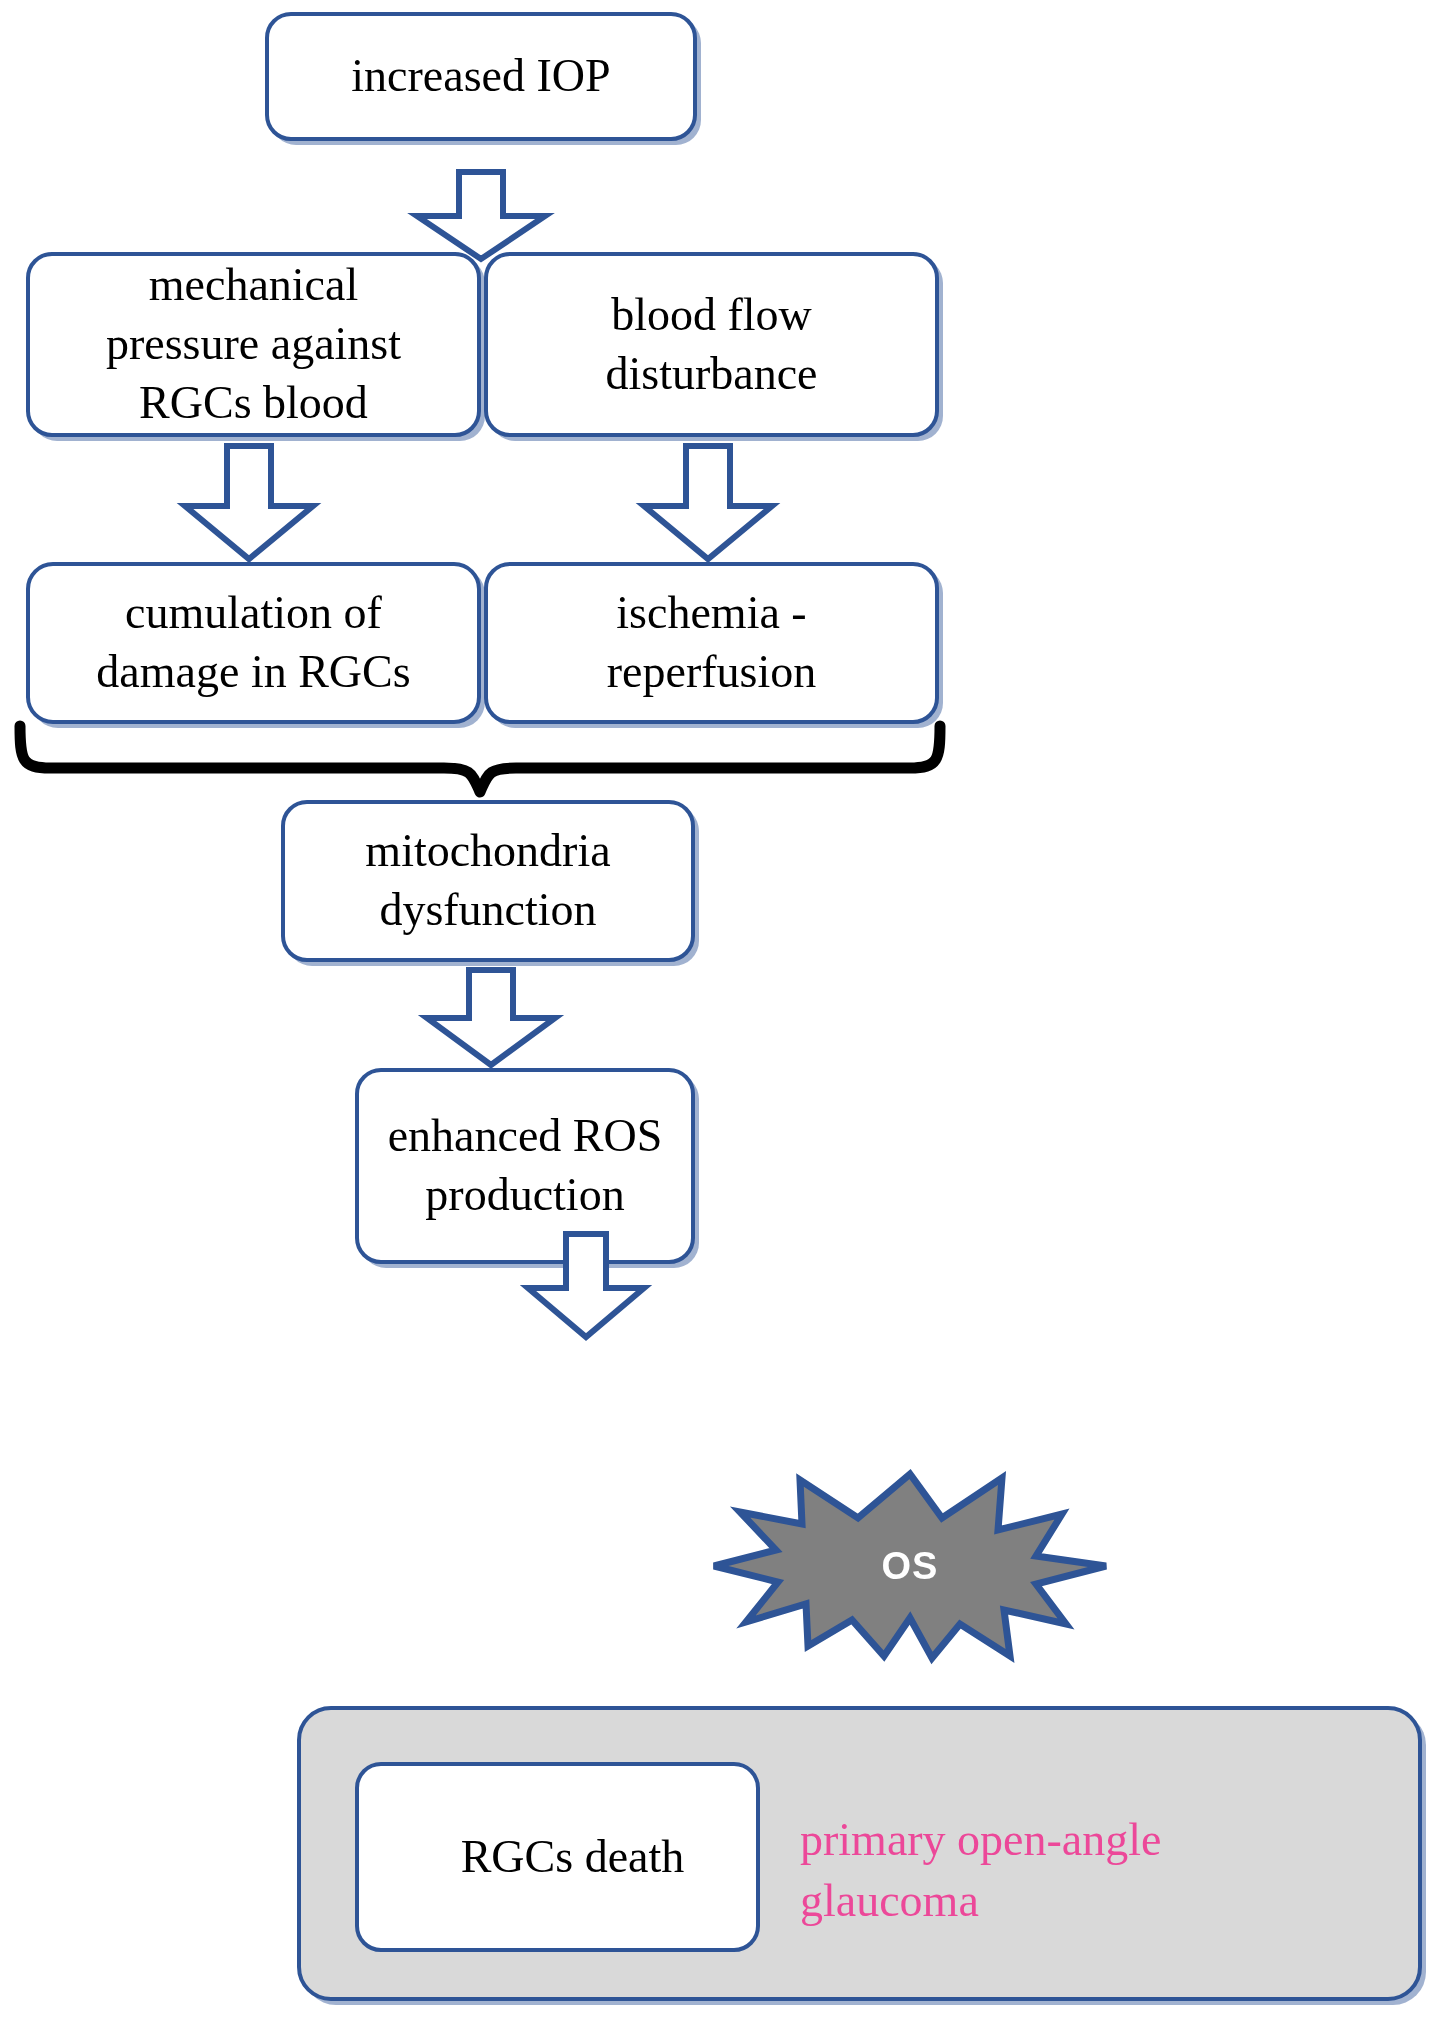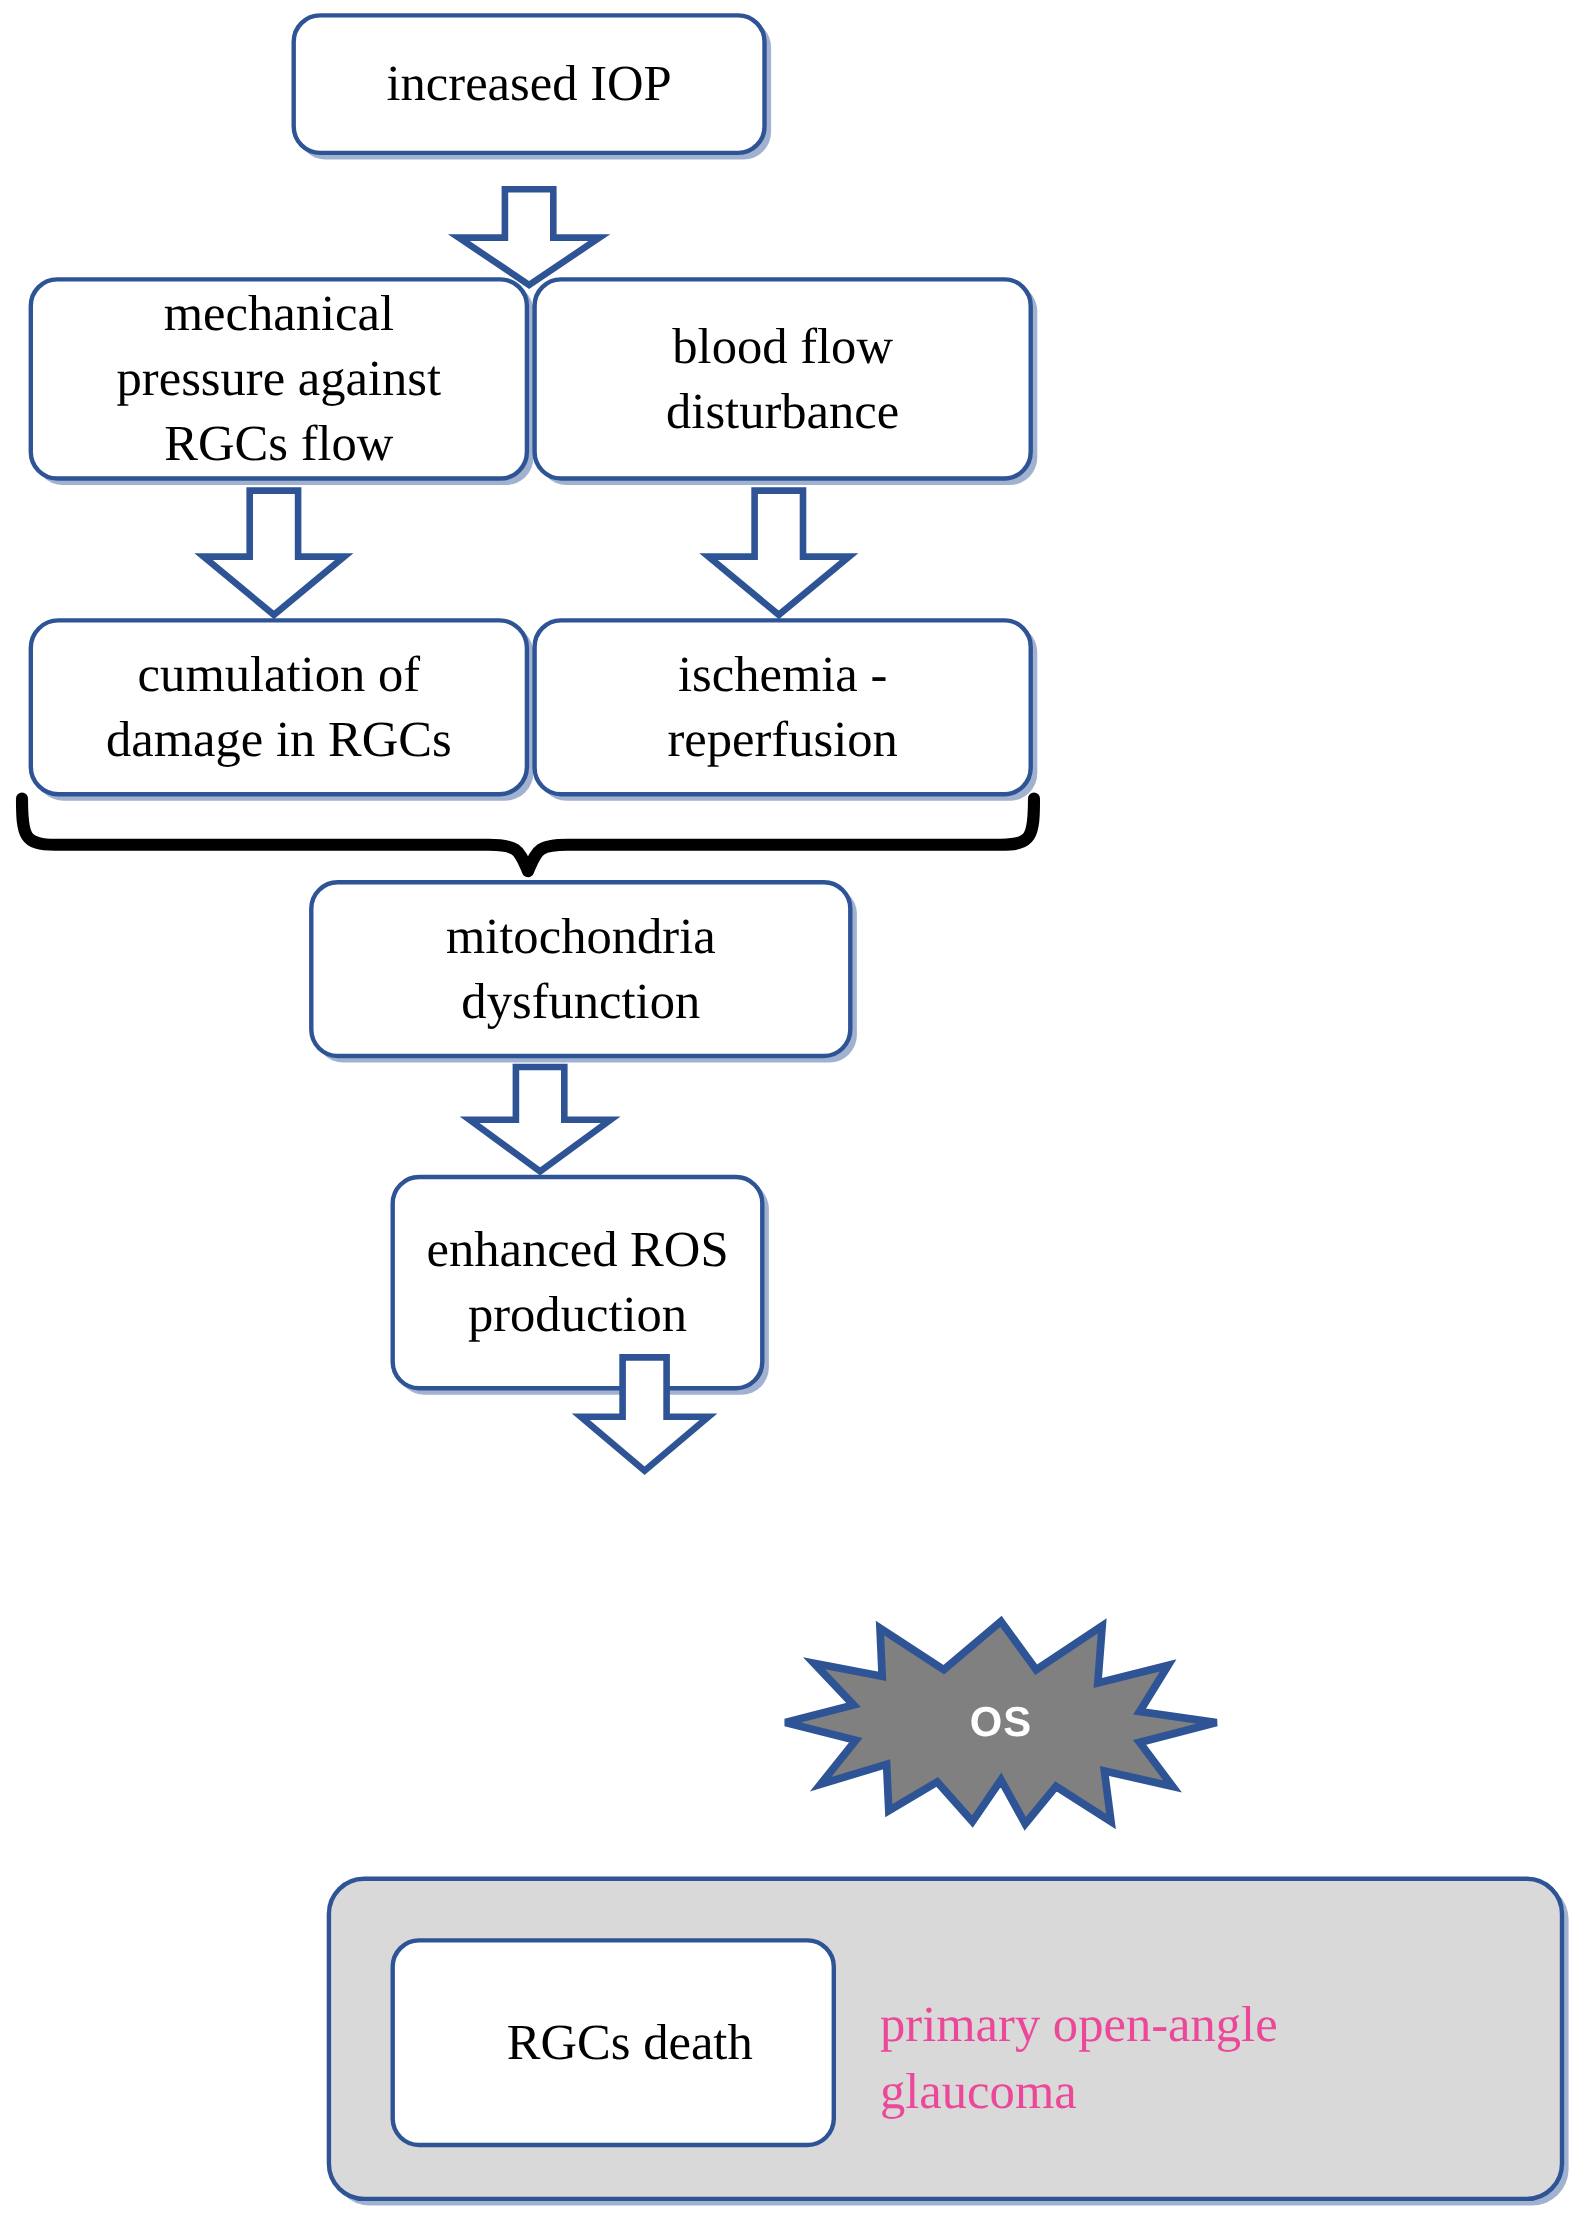--- a/index.html
+++ b/index.html
@@ -77,21 +77,21 @@
   </div>
 
   <svg class="arrow-svg" style="left:414px; top:170px;" width="134" height="92" viewBox="0 0 134 92">
     <polygon points="45,2 89,2 89,46 131,46 67,89 3,46 45,46" fill="#ffffff" stroke="#2e5496" stroke-width="6" stroke-linejoin="miter"></polygon>
   </svg>
 
   <div class="node shadowed" style="left:26px; top:252px; width:455px; height:185px;">
     <span class="label">
       <span>mechanical</span><br>
       <span>pressure against</span><br>
-      <span>RGCs flow</span>
+      <span>RGCs blood</span>
     </span>
   </div>
 
   <div class="node shadowed" style="left:484px; top:252px; width:455px; height:185px;">
     <span class="label">
       <span>blood flow</span><br>
       <span>disturbance</span>
     </span>
   </div>
 
@@ -114,21 +114,21 @@
     <span class="label">
       <span>ischemia -</span><br>
       <span>reperfusion</span>
     </span>
   </div>
 
   <svg class="brace-svg" style="left:14px; top:722px;" width="932" height="74" viewBox="0 0 932 74">
     <path d="M6,4 C6,38 8,46 36,46 L430,46 C458,46 458,52 466,70 C474,52 474,46 502,46 L896,46 C924,46 926,38 926,4" fill="none" stroke="#000000" stroke-width="11" stroke-linecap="round" stroke-linejoin="round"></path>
   </svg>
 
-  <div class="node shadowed" style="left:281px; top:800px; width:494px; height:162px;">
+  <div class="node shadowed" style="left:281px; top:800px; width:414px; height:162px;">
     <span class="label">
       <span>mitochondria</span><br>
       <span>dysfunction</span>
     </span>
   </div>
 
   <svg class="arrow-svg" style="left:424px; top:968px;" width="134" height="100" viewBox="0 0 134 100">
     <polygon points="45,2 89,2 89,50 131,50 67,97 3,50 45,50" fill="#ffffff" stroke="#2e5496" stroke-width="6" stroke-linejoin="miter"></polygon>
   </svg>
 

